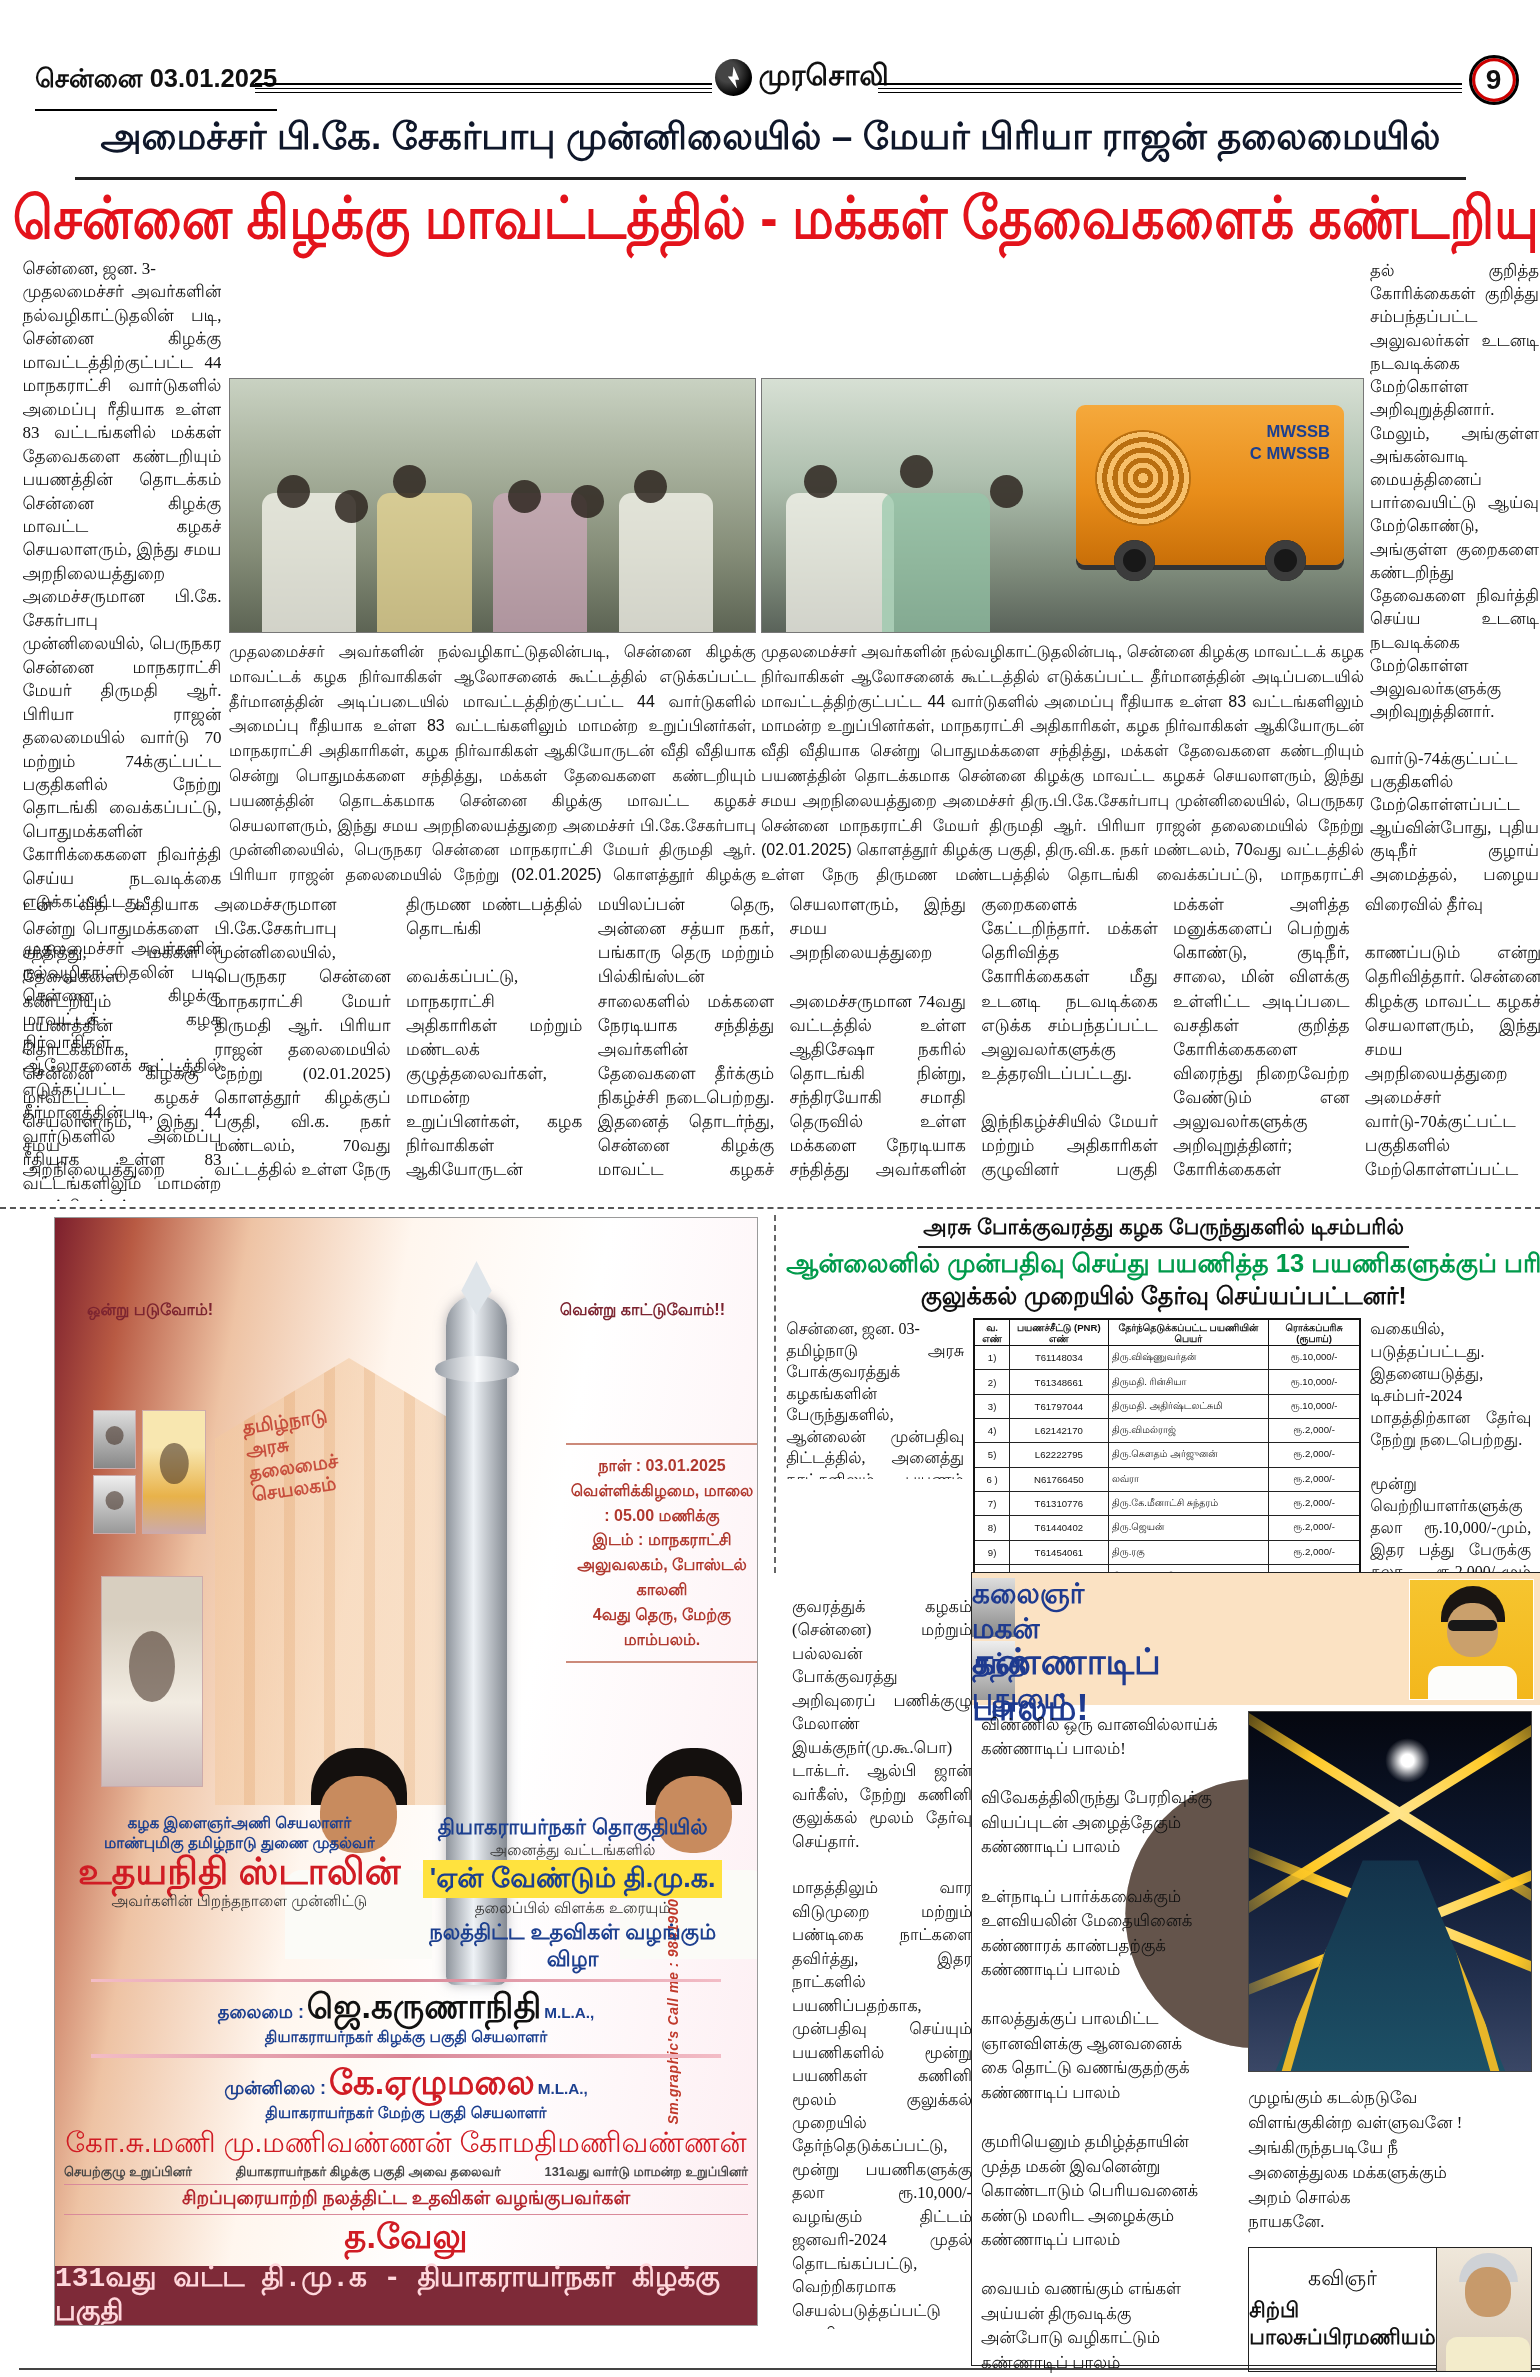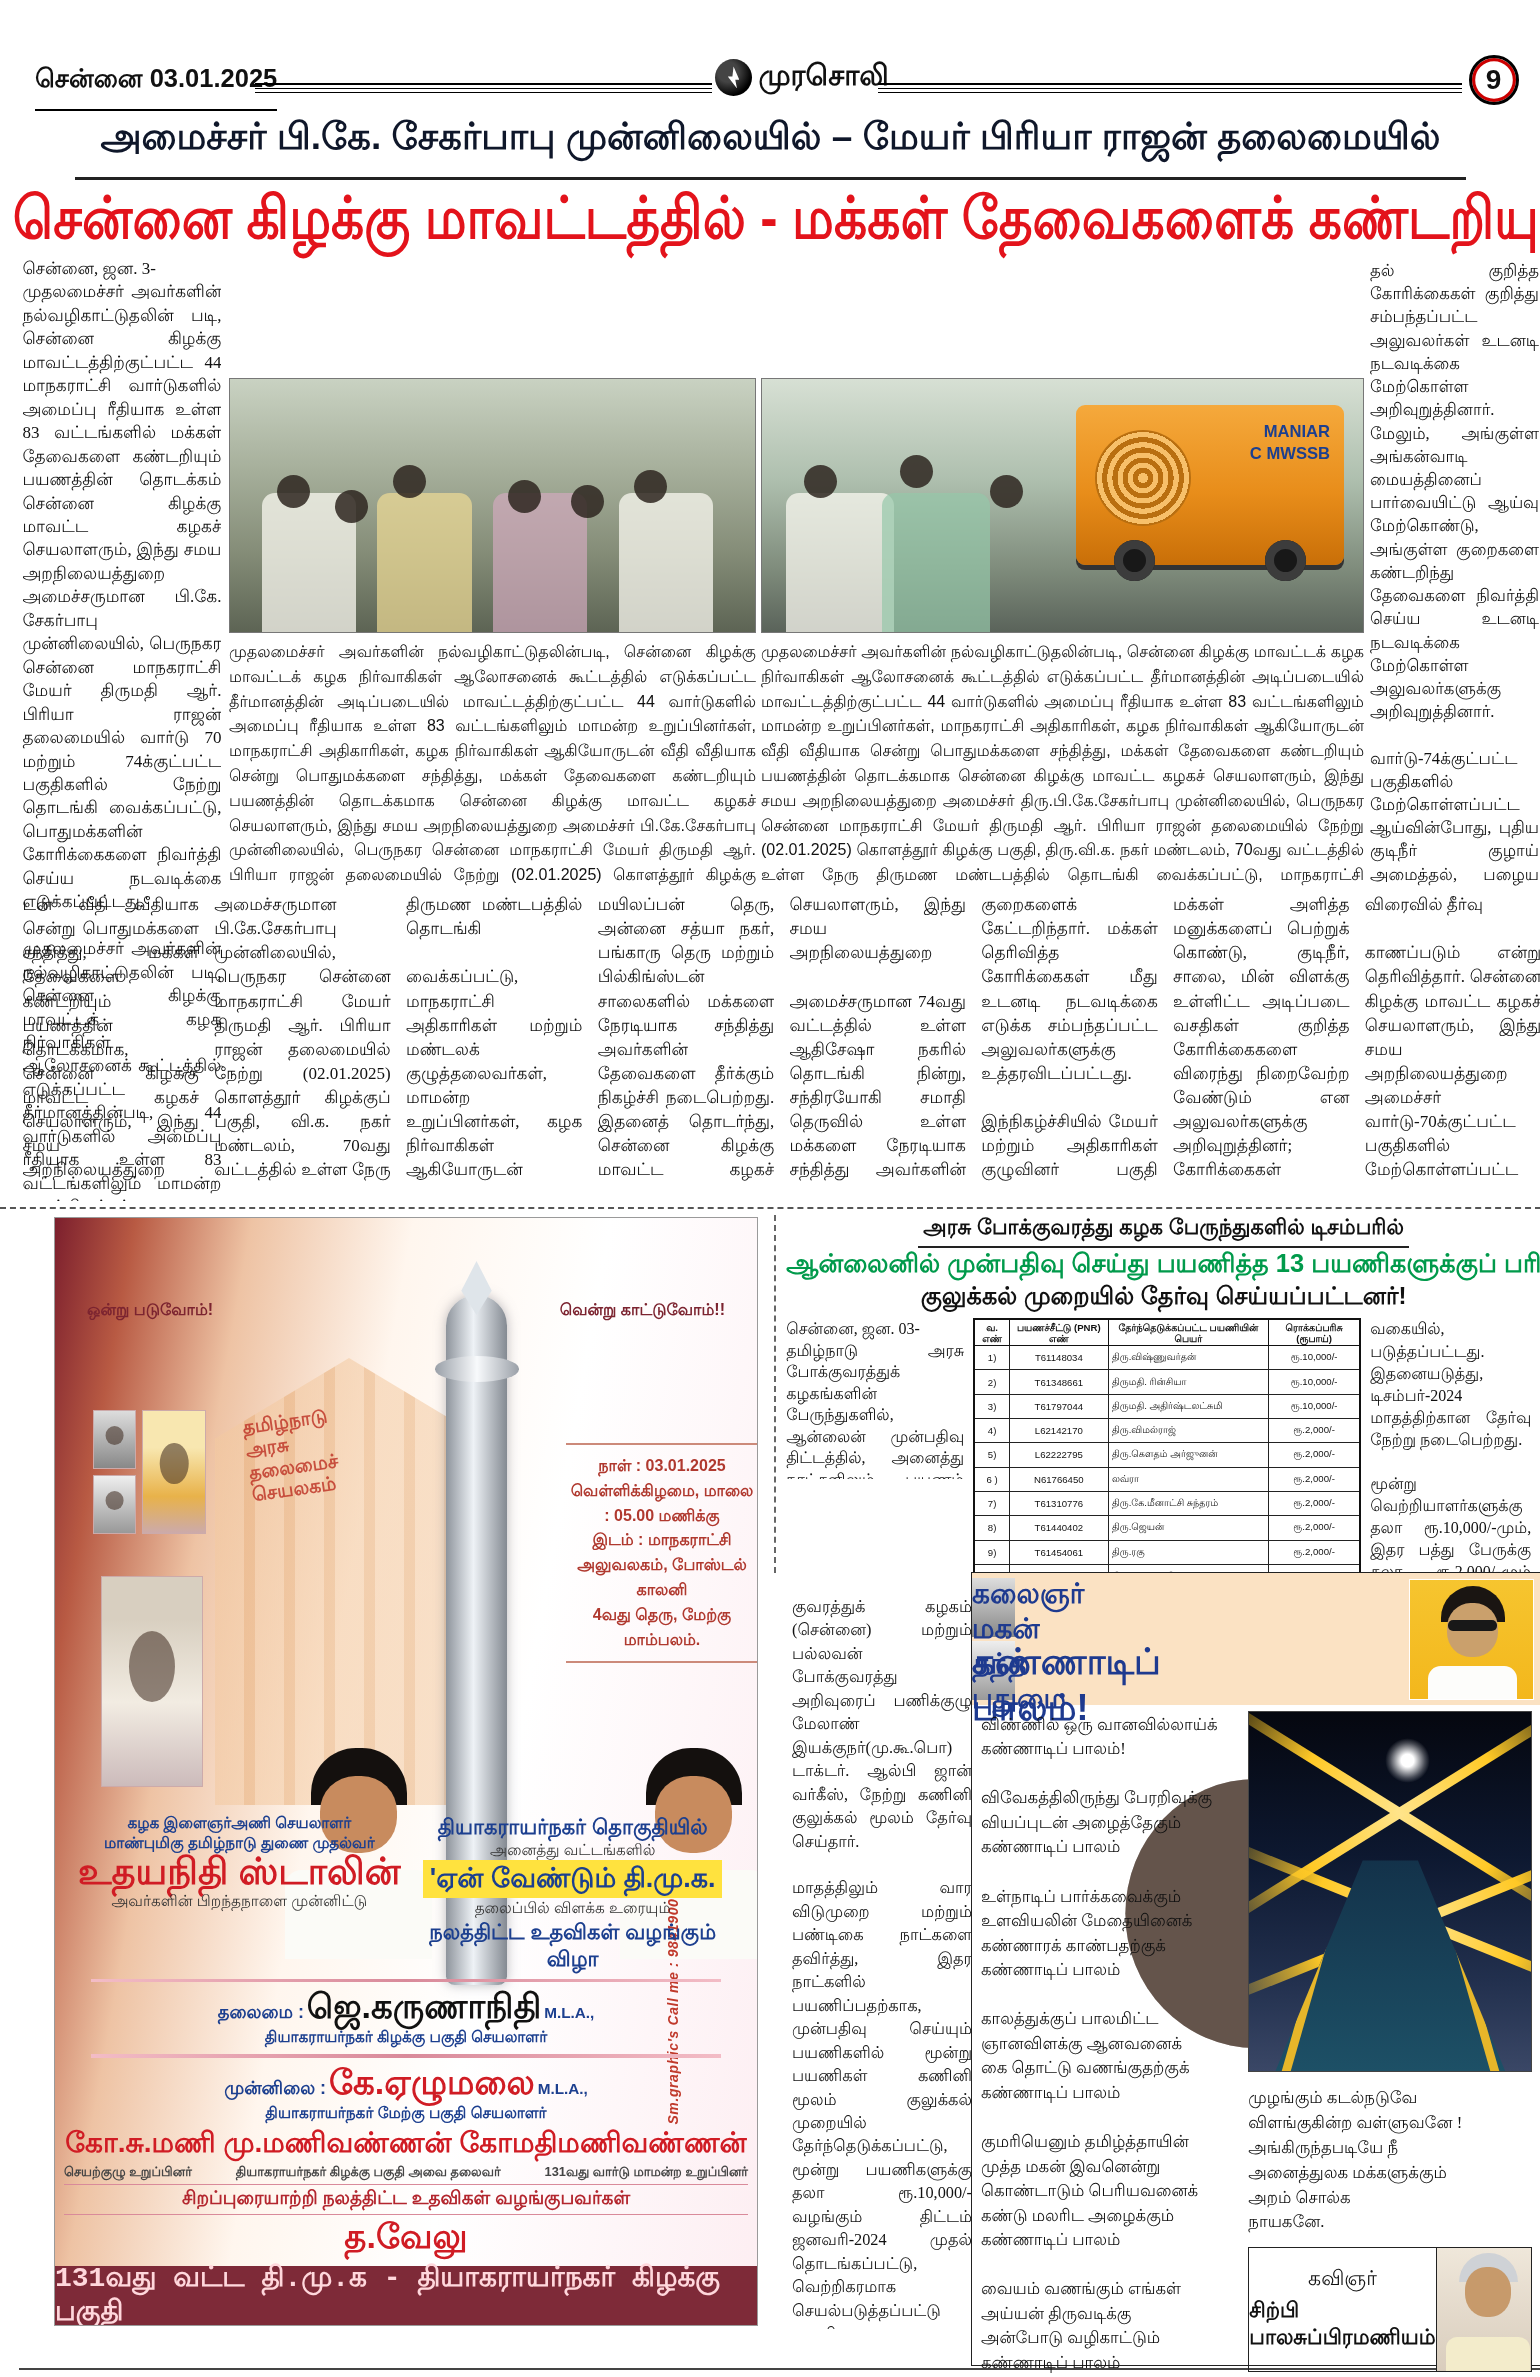--- a/index.html
+++ b/index.html
@@ -104,21 +104,21 @@
   .ic .b2{color:#1c3f8f;font-size:21px;font-weight:800;}
   .ic .hl{display:inline-block;background:#ffe23e;color:#1c3f8f;font-weight:800;font-size:27px;padding:1.3px 6.4px;}
   .ic .plain{font-size:15.3px;color:#333;}
   .rule-p{width:92%;height:3.2px;background:linear-gradient(90deg,#f3bcc6,#d98a9a,#f3bcc6);margin:3.8px 0;}
   .row-n{line-height:1.1;}
   .lbl{color:#1c3f8f;font-size:18px;font-weight:bold;}
   .nm-b{color:#111;font-size:34px;font-weight:800;}
   .nm-r{color:#d01c24;font-size:34px;font-weight:800;}
   .deg{color:#1c3f8f;font-size:15.3px;font-weight:bold;}
   .sub-b{color:#1c3f8f;font-size:15.3px;font-weight:bold;}
-  .trio{color:#d01c24;font-size:28px;font-weight:700;}
+  .trio{color:#d01c24;font-size:28px;font-weight:400;}
   .trio-subs{display:flex;width:100%;justify-content:space-between;font-size:12.8px;color:#444;font-weight:bold;}
   .divider{color:#b3262e;font-size:18.5px;font-weight:bold;width:100%;
       border-top:1.9px solid #d98a9a;border-bottom:1.9px solid #d98a9a;padding:2.6px 0;}
   .ad-bar{position:absolute;left:0;right:0;bottom:0;height:59px;background:#7e2a38;display:flex;
       align-items:center;justify-content:center;color:#ffd7dc;font-size:28px;font-weight:800;z-index:4;font-family:Liberation Mono, monospace;}
   .credit{position:absolute;right:-41px;top:773px;transform:rotate(-90deg);color:#c0392b;
       font-style:italic;font-size:14px;font-weight:bold;letter-spacing:0.6px;z-index:2;}
   
   .bus{position:absolute;left:774px;top:1215px;width:767px;height:358px;border-left:2.6px dashed #666;
        padding-left:10.2px;}
@@ -216,21 +216,21 @@
       <i style="left:20%;top:44%"></i>
   </div>
   <div class="photo ph-r heads" data-name="crowd-photo-right">
     <span class="body-blob" style="left:4%"></span>
       <span class="body-blob" style="left:20%;background:rgba(150,200,170,.7)"></span>
     <i style="left:7%;top:34%"></i>
       <i style="left:23%;top:30%"></i>
       <i style="left:38%;top:38%"></i>
     <div class="tanker" data-name="water-tanker">
       <span class="coil" data-name="hose-coil"></span>
-      <div class="lab"><span>MANIAR</span><br><span>C MWSSB</span></div>
+      <div class="lab"><span>MWSSB</span><br><span>C MWSSB</span></div>
       <span class="wheel" style="left:38px" data-name="tanker-wheel"></span>
       <span class="wheel" style="right:38px" data-name="tanker-wheel"></span>
     </div>
   </div>
 
   <div class="r-col pre just" data-name="lead-right-column">தல் குறித்த கோரிக்கைகள் குறித்து சம்பந்தப்பட்ட அலுவலர்கள் உடனடி நடவடிக்கை மேற்கொள்ள அறிவுறுத்தினார். மேலும், அங்குள்ள அங்கன்வாடி மையத்தினைப் பார்வையிட்டு ஆய்வு மேற்கொண்டு, அங்குள்ள குறைகளை கண்டறிந்து தேவைகளை நிவர்த்தி செய்ய உடனடி நடவடிக்கை மேற்கொள்ள அலுவலர்களுக்கு அறிவுறுத்தினார்.
 
 வார்டு-74க்குட்பட்ட பகுதிகளில் மேற்கொள்ளப்பட்ட ஆய்வின்போது, புதிய குடிநீர் குழாய் அமைத்தல், பழைய கான்கிரீட் சாலையை அகற்றிவிட்டு தார் சாலை அமைத்தல், தேங்கியுள்ள குப்பை அகற்றுதல்,
 
 மின் பெட்டிகளை புதிதாக அமைத்தல் உள்ளிட்ட பொதுமக்களின் கோரிக்கைகளை உடனடியாக நிவர்த்தி செய்ய சம்பந்தப்பட்ட அலுவலர்களுக்கு அமைச்சர் அறிவுறுத்தினார்.

